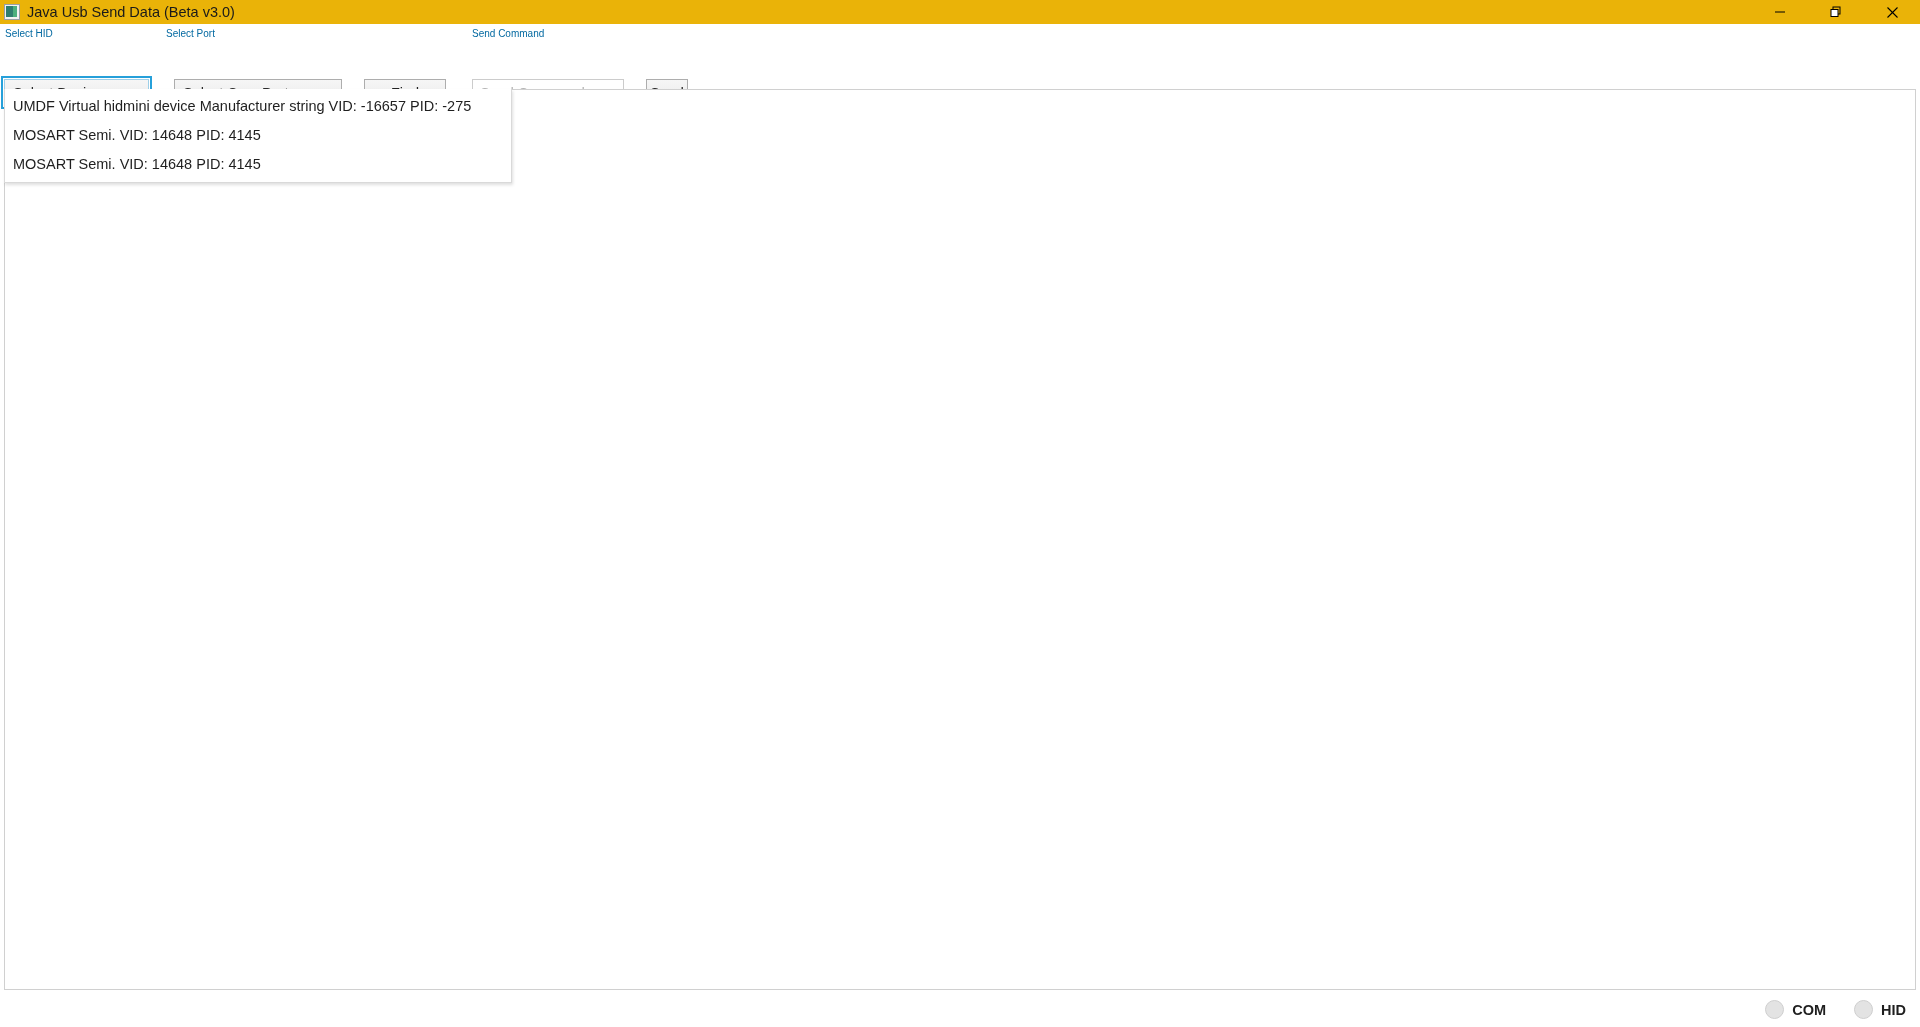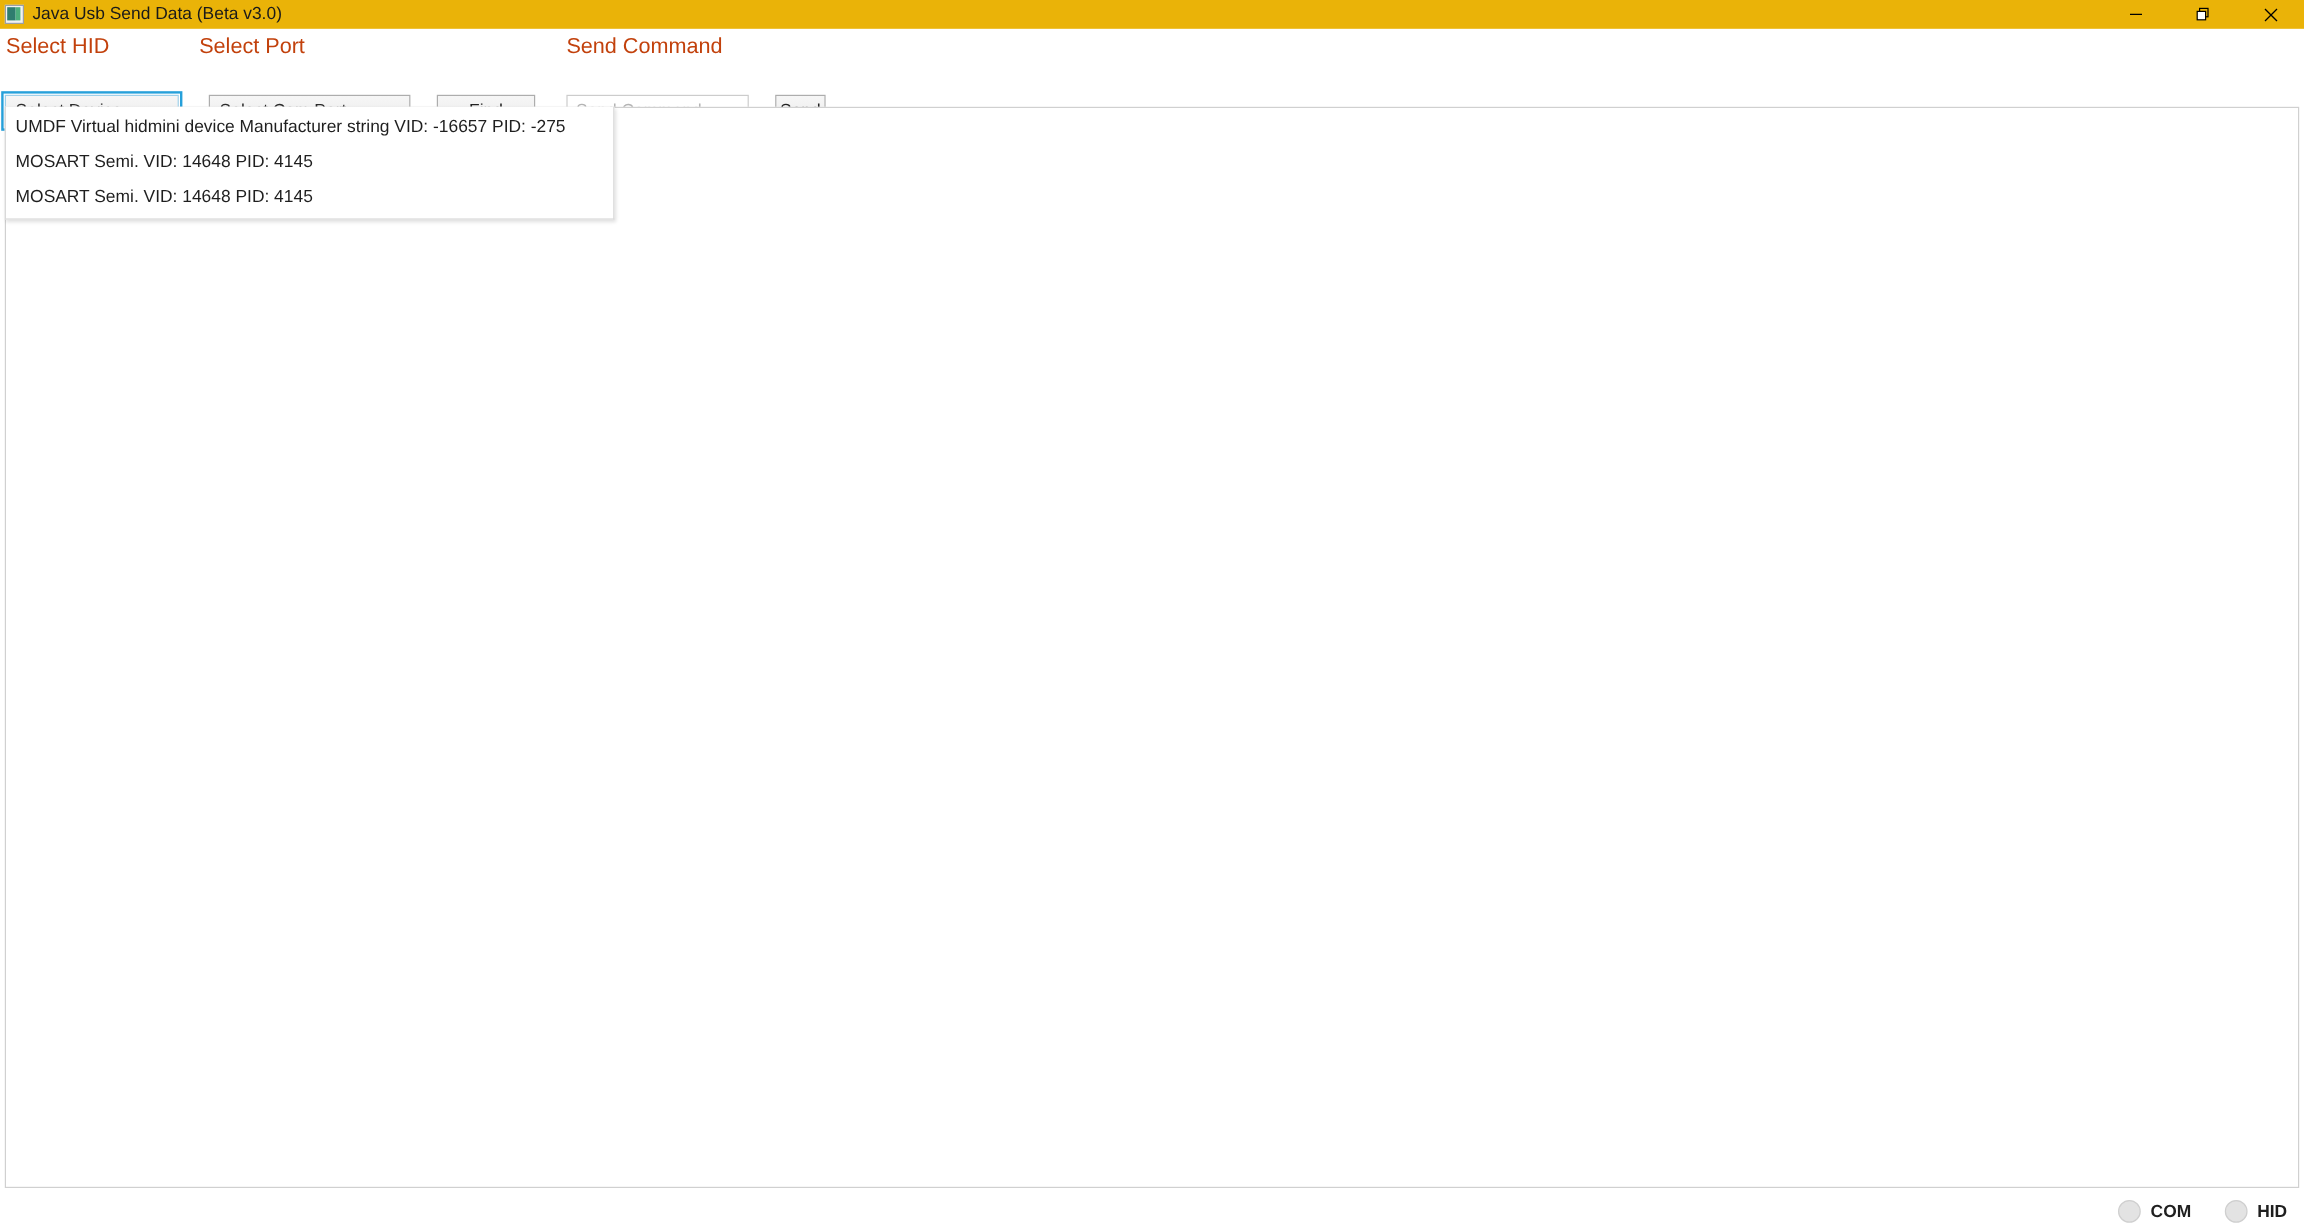--- a/index.html
+++ b/index.html
@@ -55,22 +55,22 @@
   }
   .win-btn svg { display: block; }
 
   
   .toolbar {
     position: absolute; top: 24px; left: 0;
     width: 1920px; height: 64px;
   }
   .field-label {
     position: absolute;
-    font-size: 18px;
-    color: #c2410c;
+    font-size: 10px;
+    color: #0369a1;
     white-space: nowrap;
   }
   .combo {
     position: absolute;
     height: 27px;
     background: linear-gradient(to bottom, #f6f6f6 0%, #f0f0f0 48%, #e6e6e6 49%, #eaeaea 100%);
     border: 1px solid #adadad;
     display: flex; align-items: center;
     padding-left: 8px;
     font-size: 14.5px;

